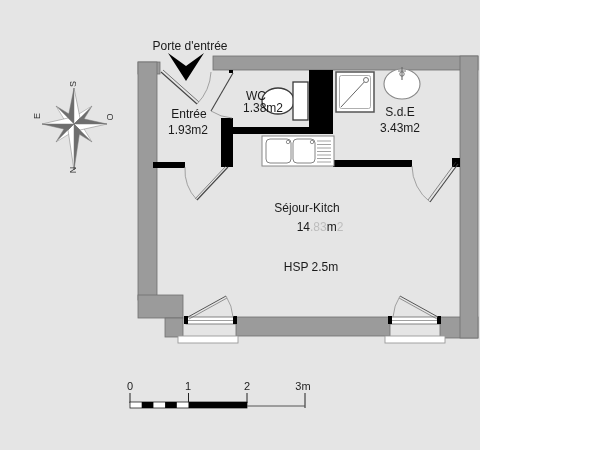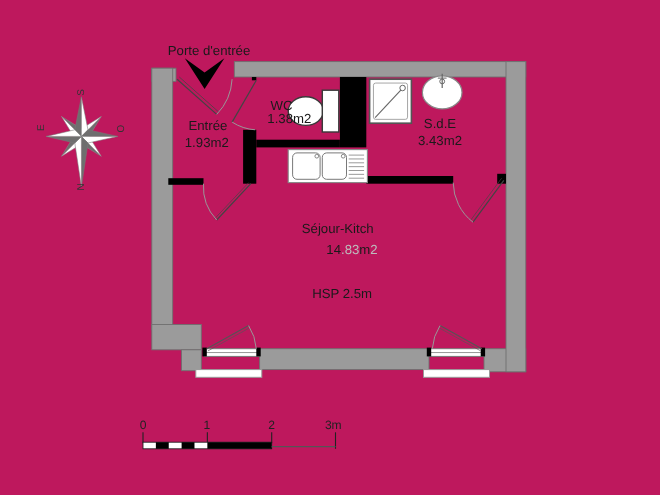--- a/index.html
+++ b/index.html
@@ -1,17 +1,17 @@
 <!DOCTYPE html>
 <html><head>
 <meta charset="utf-8">
 <style>
   html,body{margin:0;padding:0;background:#ffffff;}
   .stage{
-    position:relative;width:600px;height:450px;background:#be185d;overflow:hidden;
+    position:relative;width:480px;height:450px;background:#e5e5e5;overflow:hidden;
     font-family:"Liberation Sans", sans-serif;
   }
   svg{position:absolute;left:0;top:0;}
   text{font-family:"Liberation Sans", sans-serif;}
   .room-label{font-size:12px;}
   .porte-label{font-size:12px;}
   .scale-num{font-size:11px;}
   .compass-letter{font-size:9px;}
 </style>
 </head>

